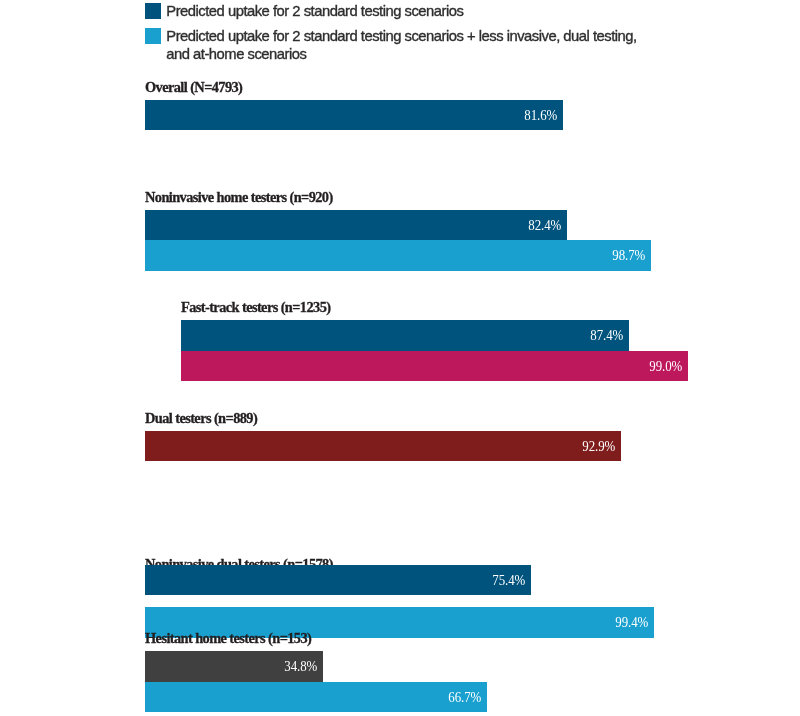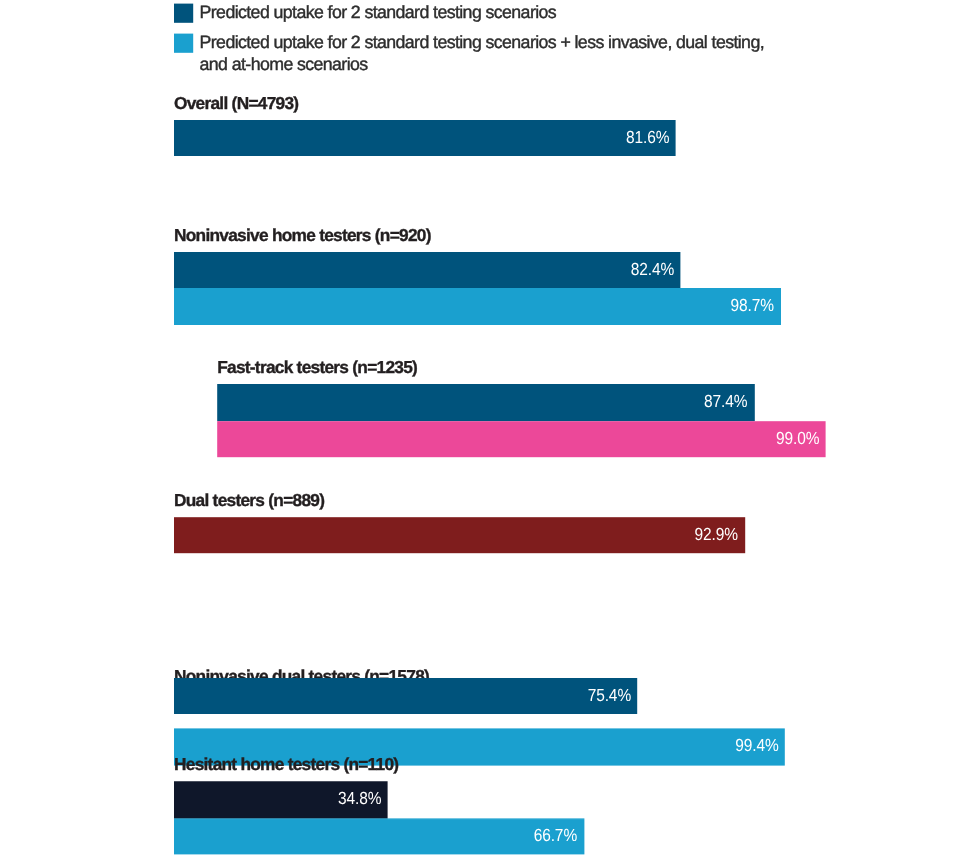--- a/index.html
+++ b/index.html
@@ -50,20 +50,21 @@
     letter-spacing: -0.5px;
     -webkit-text-stroke: 0.35px #2e2e2e;
   }
   
   .plot-area, .groups {
     position: absolute;
     left: 0;
     top: 0;
     width: 800px;
     height: 574px;
+    font-family: Liberation Serif, serif;
   }
   .group {
     position: absolute;
     left: 145px;
   }
   .group-title {
     position: absolute;
     left: 0;
     top: 0;
     height: 16px;
@@ -124,42 +125,42 @@
           </div>
           <div class="bar" style="background: rgb(26, 160, 207); top: 50.3px; width: 505.591px;">
             <span class="bar-value">98.7%</span>
           </div>
         </div>
         <div class="group" style="top: 300.35px; width: 520px; height: 80px; margin-left: 36px;">
           <div class="group-title">Fast-track testers (n=1235)</div>
           <div class="bar" style="background: rgb(0, 83, 124); top: 20px; width: 447.707px;">
             <span class="bar-value">87.4%</span>
           </div>
-          <div class="bar" style="background: #ec4899; top: 50.3px; width: 507.127px;">
+          <div class="bar" style="background: #be185d; top: 50.3px; width: 507.127px;">
             <span class="bar-value">99.0%</span>
           </div>
         </div>
         <div class="group" style="top: 410.65px; width: 520px; height: 80px;">
           <div class="group-title">Dual testers (n=889)</div>
           <div class="bar" style="background: #7f1d1d; top: 20px; width: 475.88px; padding-left: 14px;">
             <span class="bar-value">92.9%</span>
           </div>
         </div>
         <div class="group" style="top: 520.95px; width: 520px; height: 80px; margin-top: 36px;">
           <div class="group-title">Noninvasive dual testers (n=1578)</div>
           <div class="bar" style="background: rgb(0, 83, 124); top: 8px; width: 386.236px;">
             <span class="bar-value">75.4%</span>
           </div>
           <div class="bar" style="background: rgb(26, 160, 207); top: 50.3px; width: 509.176px;">
             <span class="bar-value">99.4%</span>
           </div>
         </div>
         <div class="group" style="top: 631.25px; width: 520px; height: 80px;">
-          <div class="group-title">Hesitant home testers (n=110)</div>
-          <div class="bar" style="background: #0f172a; top: 20px; width: 178.263px;">
+          <div class="group-title">Hesitant home testers (n=153)</div>
+          <div class="bar" style="background: #404040; top: 20px; width: 178.263px;">
             <span class="bar-value">34.8%</span>
           </div>
           <div class="bar" style="background: rgb(26, 160, 207); top: 50.3px; width: 341.671px; padding-left: 44px;">
             <span class="bar-value">66.7%</span>
           </div>
         </div>
       </div>
   </div>
 </div>
 

